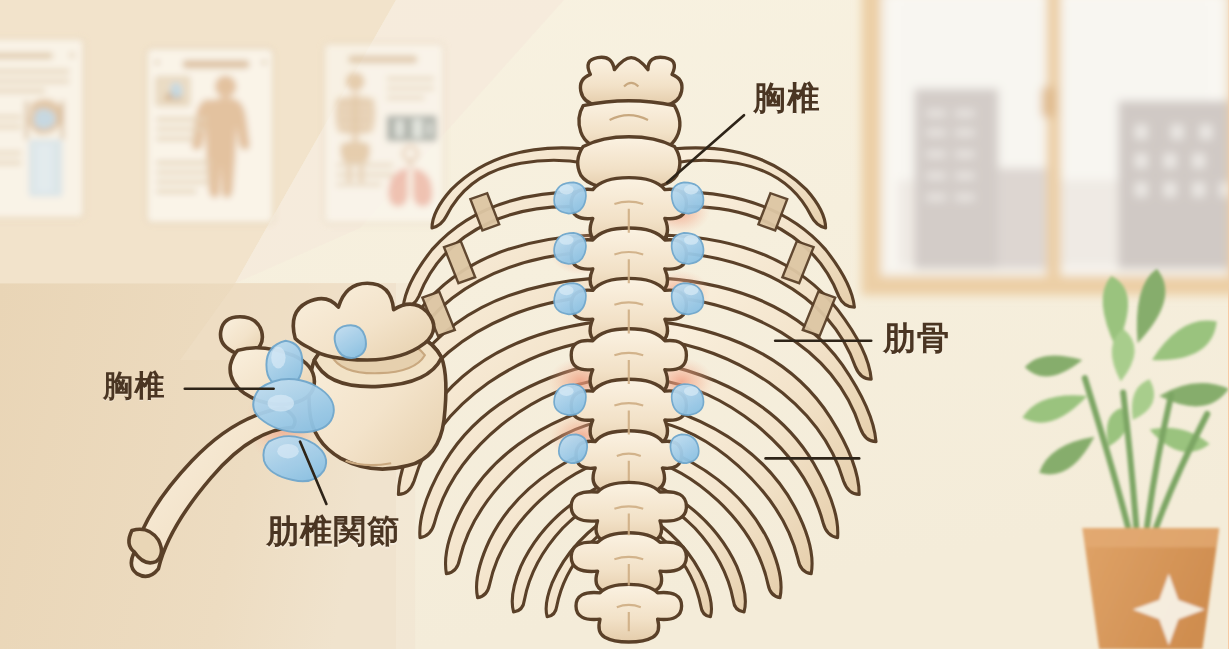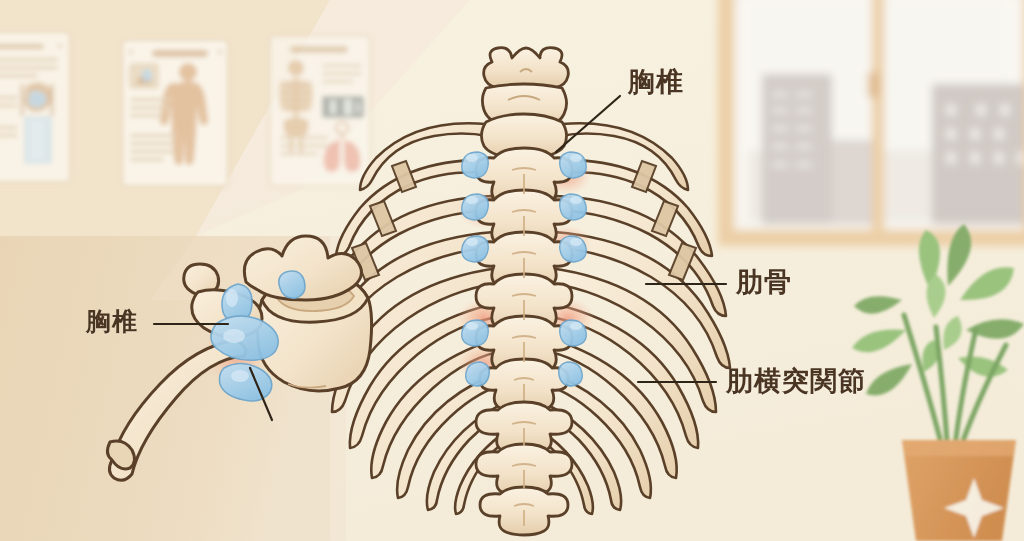--- a/index.html
+++ b/index.html
@@ -390,16 +390,16 @@
       <line x1="620" y1="96" x2="556" y2="152"></line>
       <line x1="726" y1="284" x2="646" y2="284"></line>
       <line x1="716" y1="382" x2="638" y2="382"></line>
       <line x1="154" y1="324" x2="228" y2="324"></line>
       <line x1="272" y1="420" x2="250" y2="368"></line>
     </g>
   </svg>
 
   <div class="lbl" style="left:628px;top:64px;">胸椎</div>
   <div class="lbl" style="left:736px;top:264px;font-family:Liberation Serif, serif;">肋骨</div>
-  <div class="lbl" style="left:726px;top:363px;">肋横突関節</div>
   <div class="lbl small" style="left:86px;top:305px;">胸椎</div>
+  <div class="lbl" style="left:222px;top:425px;">肋椎関節</div>
 
 </div>
 
 </body></html>

